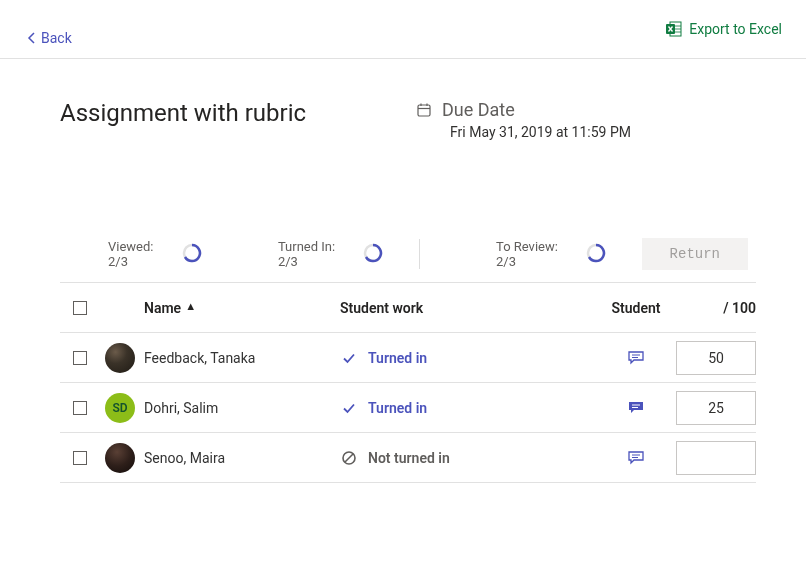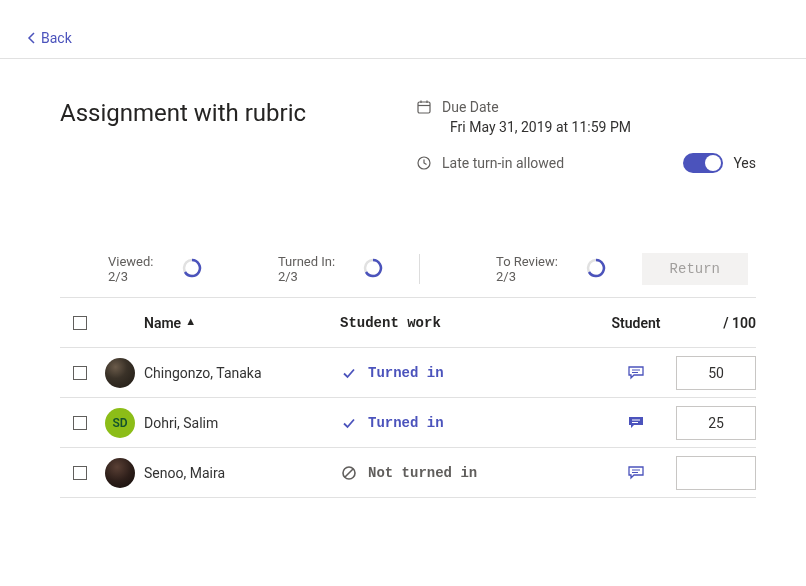--- a/index.html
+++ b/index.html
@@ -57,21 +57,21 @@
       flex: 1;
     }
     .meta-box {
       width: 340px;
     }
     .meta-line {
       display: flex;
       align-items: center;
       gap: 10px;
       color: #605e5c;
-      font-size: 14px;
+      font-size: 18px;
       margin-bottom: 4px;
     }
     .meta-value {
       font-size: 14px;
       color: #323130;
       margin: 2px 0 18px 34px;
     }
     .late-row {
       display: flex;
       align-items: center;
@@ -150,21 +150,21 @@
       gap: 0;
     }
     .header-table-row {
       font-weight: 600;
       color: #252423;
       border-bottom: 1px solid #e1e1e1;
     }
     .col-check { width: 40px; display:flex; justify-content:center; }
     .col-avatar { width: 40px; display:flex; justify-content:center; }
     .col-name   { width: 200px; padding-left: 4px; display:flex; gap:4px;}
-    .col-work   { flex: 1; display:flex; align-items:center; gap:10px;font-family:Liberation Mono, monospace;}
+    .col-work   { flex: 1; display:flex; align-items:center; gap:10px;}
     .col-fb     { width: 80px; display:flex; justify-content:center;}
     .col-score  { width: 80px; display:flex; justify-content:flex-end;}
     .checkbox {
       width: 14px;
       height: 14px;
       border: 1.5px solid #605e5c;
       background: #fff;
       cursor: pointer;
     }
     .avatar {
@@ -221,55 +221,53 @@
 <body>
 
 <div class="top-bar">
   <div class="back-link">
     <span class="meta-icon">
       <svg width="12" height="12" viewBox="0 0 12 12">
           <path d="M8 1 L3 6 L8 11" fill="none" stroke="#4b53bc" stroke-width="1.5"></path>
         </svg>
     </span>
     <span>Back</span>
+  </div>
+  <div class="export-link">
+    <span class="excel-icon">
+      <svg width="18" height="18" viewBox="0 0 18 18">
+        <rect x="5" y="2" width="11" height="14" fill="#fff" stroke="#107c41" stroke-width="1"></rect>
+        <line x1="5" y1="6" x2="16" y2="6" stroke="#107c41" stroke-width="0.8"></line>
+        <line x1="5" y1="9" x2="16" y2="9" stroke="#107c41" stroke-width="0.8"></line>
+        <line x1="5" y1="12" x2="16" y2="12" stroke="#107c41" stroke-width="0.8"></line>
+        <rect x="1" y="4" width="9" height="10" rx="1" fill="#107c41"></rect>
+        <path d="M3.5 6.5 L7.5 11.5 M7.5 6.5 L3.5 11.5" stroke="#fff" stroke-width="1.3"></path>
+      </svg>
+    </span>
+    <span>Export to Excel</span>
   </div>
 </div>
 
 <div class="content">
 
   <div class="header-row">
     <h1 class="page-title">Assignment with rubric</h1>
     <div class="meta-box">
       <div class="meta-line">
         <span class="meta-icon">
           <svg width="16" height="16" viewBox="0 0 16 16">
               <rect x="2" y="3" width="12" height="11" rx="1.5" fill="none" stroke="#605e5c" stroke-width="1.2"></rect>
               <line x1="2" y1="6.5" x2="14" y2="6.5" stroke="#605e5c" stroke-width="1.2"></line>
               <line x1="5" y1="1.5" x2="5" y2="4" stroke="#605e5c" stroke-width="1.2"></line>
               <line x1="11" y1="1.5" x2="11" y2="4" stroke="#605e5c" stroke-width="1.2"></line>
             </svg>
         </span>
         <span>Due Date</span>
       </div>
       <div class="meta-value">Fri May 31, 2019 at 11:59 PM</div>
-      <div class="late-row">
-        <span class="meta-icon">
-          <svg width="16" height="16" viewBox="0 0 16 16">
-              <circle cx="8" cy="8" r="6" fill="none" stroke="#605e5c" stroke-width="1.2"></circle>
-              <path d="M8 4.5 V8 L10.5 9.5" fill="none" stroke="#605e5c" stroke-width="1.2"></path>
-            </svg>
-        </span>
-        <span>Late turn-in allowed</span>
-        <div class="late-row-right">
-          <div class="toggle">
-            <div class="toggle-knob"></div>
-          </div>
-          <span class="toggle-label">Yes</span>
-        </div>
-      </div>
     </div>
   </div>
 
   <div class="stats-row">
     <div class="stat">
       <span>Viewed: 2/3</span>
       <span>
         <svg class="circle" viewBox="0 0 20 20">
             <circle cx="10" cy="10" r="8" fill="none" stroke="#e1e1e1" stroke-width="2.5"></circle>
             <path d="M10 2 A8 8 0 1 1 3 14" fill="none" stroke="#4b53bc" stroke-width="2.5"></path>
@@ -313,21 +311,21 @@
       <div class="col-score">/ 100</div>
     </div>
     <div id="tbody">
         <div class="row">
           <div class="col-check">
             <div class="checkbox"></div>
           </div>
           <div class="col-avatar">
             <div class="avatar photo1"></div>
           </div>
-          <div class="col-name">Chingonzo, Tanaka</div>
+          <div class="col-name">Feedback, Tanaka</div>
           <div class="col-work">
             <span class="status-icon">
               <svg width="16" height="16" viewBox="0 0 16 16">
                 <path d="M3 8.5 L6.5 12 L13 4.5" fill="none" stroke="#4b53bc" stroke-width="1.8"></path>
               </svg>
             </span>
             <span class="work-status">Turned in</span>
           </div>
           <div class="col-fb">
             <span class="fb-icon">

